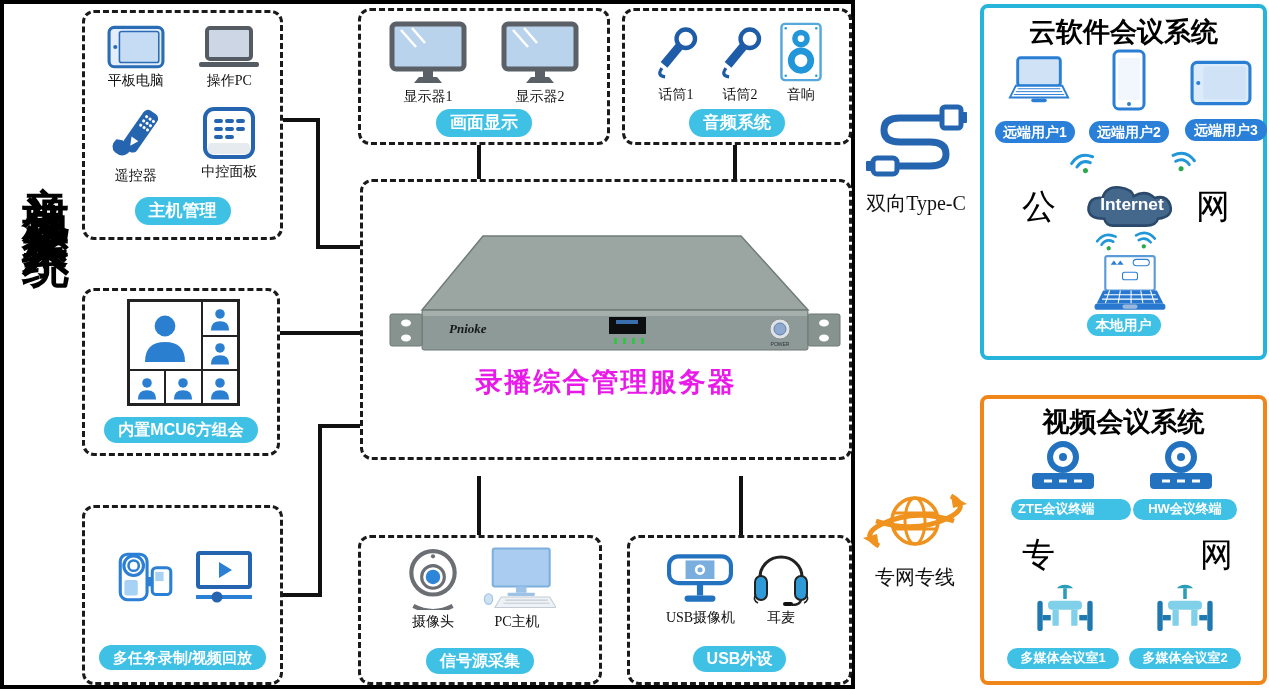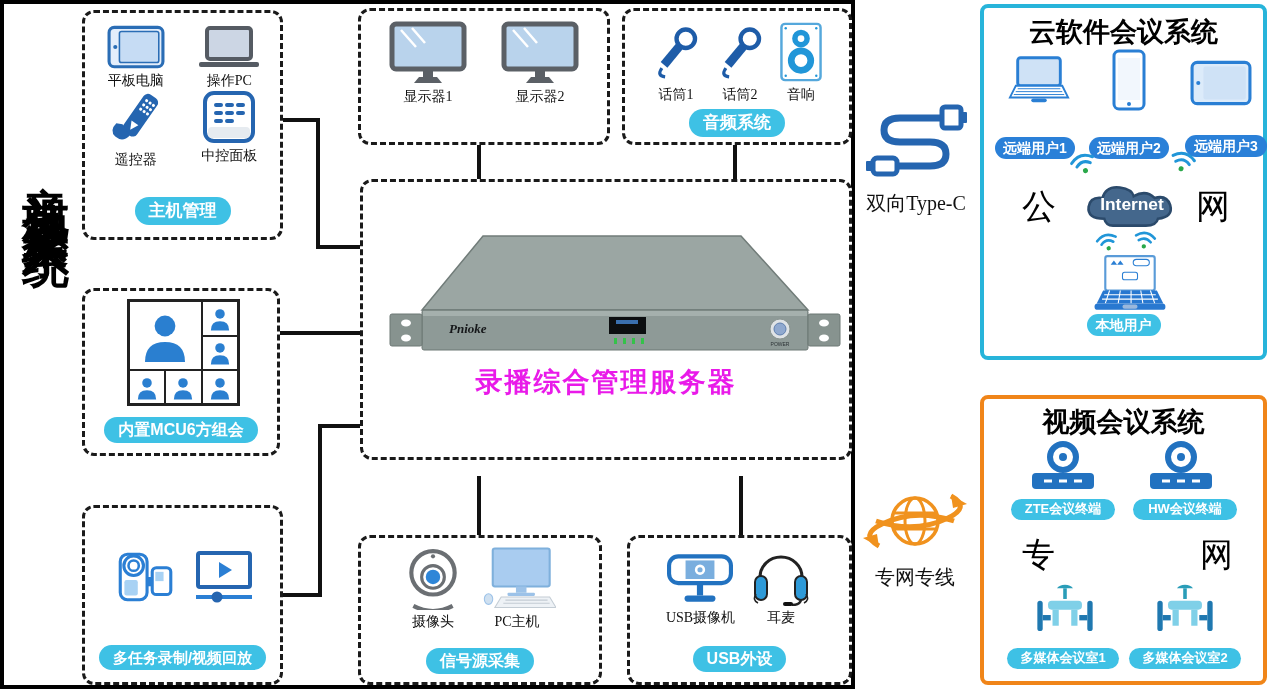--- a/index.html
+++ b/index.html
@@ -12,21 +12,21 @@
           letter-spacing:9px;line-height:1;}
   .dashed{position:absolute;border:3px dashed #1a1a1a;border-radius:12px;box-sizing:border-box;background:#fff;}
   .solidbox{position:absolute;border-radius:8px;box-sizing:border-box;background:#fff;}
   .line{position:absolute;background:#111;}
   .stack{display:flex;flex-direction:column;align-items:center;gap:3px;}
   .ilabel{font-family:"Liberation Serif",serif;font-size:14px;color:#111;white-space:nowrap;}
   .badge{display:inline-block;background:#3ec1e5;color:#fff;font-weight:bold;border-radius:999px;
          padding:4px 14px;font-size:17px;line-height:1.15;white-space:nowrap;}
   .badge.sm{font-size:14px;padding:3px 9px;}
   .badge.xs{font-size:13px;padding:3px 7px;}
-  .badge.blue{background:#2a80d8;font-size:14px;padding:3px 7px;margin-top:16px;}
+  .badge.blue{background:#2a80d8;font-size:14px;padding:3px 7px;}
   .badge-wrap{position:absolute;left:0;right:0;text-align:center;}
   .boxtitle{position:absolute;left:0;right:0;text-align:center;font-size:27px;font-weight:bold;color:#000;}
   .bigchar{position:absolute;font-size:34px;color:#000;font-family:"Liberation Serif",serif;}
   .server-label{position:absolute;left:0;right:0;text-align:center;font-size:27px;font-weight:bold;
                 color:#e91ae9;letter-spacing:2px;}
   .linklabel{font-size:20px;color:#111;font-family:"Liberation Serif",serif;white-space:nowrap;text-align:center;}
   .mcu{position:absolute;left:42px;top:8px;width:113px;height:107px;border:3px solid #222;
        box-sizing:border-box;display:flex;flex-direction:column;background:#fff;}
   .mcu-top{display:flex;flex:2.1;}
   .mcu-big{flex:1.85;border-right:2px solid #222;display:flex;align-items:center;justify-content:center;padding:4px;}
@@ -51,21 +51,21 @@
   <div class="line" style="left:280px;top:331px;width:80px;height:4px"></div>
   <div class="line" style="left:281px;top:593px;width:41px;height:4px"></div>
   <div class="line" style="left:318px;top:424px;width:4px;height:173px"></div>
   <div class="line" style="left:318px;top:424px;width:42px;height:4px"></div>
   <div class="line" style="left:477px;top:145px;width:4px;height:52px"></div>
   <div class="line" style="left:733px;top:145px;width:4px;height:52px"></div>
   <div class="line" style="left:477px;top:476px;width:4px;height:60px"></div>
   <div class="line" style="left:739px;top:476px;width:4px;height:60px"></div>
 
   <div class="dashed" style="left:82px;top:10px;width:201px;height:230px">
-    <div style="display:grid;grid-template-columns:1fr 1fr;padding:12px 4px 0;row-gap:0">
+    <div style="display:grid;grid-template-columns:1fr 1fr;padding:12px 4px 0;row-gap:16px">
       <div class="stack">
         <svg width="58" height="44" viewBox="0 0 56 42">
             <rect x="2" y="2" width="52" height="38" rx="5" fill="#e4eefb" stroke="#2a6db5" stroke-width="3"></rect>
             <rect x="12" y="6" width="38" height="30" rx="2" fill="#c6dcf4" stroke="#2a6db5" stroke-width="1.5"></rect>
             <circle cx="8" cy="21" r="2" fill="#2a6db5"></circle>
           </svg>
         <span class="ilabel">平板电脑</span>
       </div>
       <div class="stack">
         <svg width="60" height="44" viewBox="0 0 60 42">
@@ -194,20 +194,21 @@
       <div class="stack">
         <svg width="82" height="64" viewBox="0 0 78 64">
             <rect x="3" y="3" width="72" height="45" rx="4" fill="#b9d3ec" stroke="#5b6066" stroke-width="5"></rect>
             <path d="M12 9 l15 17 M23 7 l13 15" stroke="#fff" stroke-width="2.5"></path>
             <rect x="34" y="48" width="10" height="8" fill="#5b6066"></rect>
             <path d="M25 62 h28 l-5 -6 h-18 z" fill="#5b6066"></path>
           </svg>
         <span class="ilabel">显示器2</span>
       </div>
     </div>
+    <div class="badge-wrap" style="bottom:5px"><span class="badge">画面显示</span></div>
   </div>
 
   <div class="dashed" style="left:622px;top:8px;width:230px;height:137px">
     <div style="display:flex;justify-content:center;align-items:flex-end;gap:14px;margin-top:10px">
       <div class="stack">
         <svg width="50" height="58" viewBox="0 0 46 52">
             <circle cx="32" cy="12" r="8.5" fill="#fff" stroke="#1e5ca8" stroke-width="4"></circle>
             <path d="M26 19 L12 36" stroke="#1e5ca8" stroke-width="8"></path>
             <path d="M10 39 q-5 7 3 8" fill="none" stroke="#1e5ca8" stroke-width="3"></path>
           </svg>
@@ -430,21 +431,21 @@
         </g>
       </svg>
     <svg style="position:absolute;left:162px;top:40px" width="70" height="54" viewBox="0 0 70 50">
         <circle cx="35" cy="16" r="13" fill="none" stroke="#2272c0" stroke-width="6"></circle>
         <circle cx="35" cy="16" r="4" fill="#2272c0"></circle>
         <rect x="4" y="32" width="62" height="16" rx="4" fill="#2272c0"></rect>
         <g stroke="#fff" stroke-width="3">
           <path d="M16 40 h8 M31 40 h8 M46 40 h8"></path>
         </g>
       </svg>
-    <span class="badge xs" style="position:absolute;left:27px;top:100px;width:104px;text-align:center;box-sizing:border-box">ZTE会议终端</span>
+    <span class="badge xs" style="position:absolute;left:27px;top:100px;width:120px;box-sizing:border-box">ZTE会议终端</span>
     <span class="badge xs" style="position:absolute;left:149px;top:100px;width:104px;text-align:center;box-sizing:border-box">HW会议终端</span>
     <span class="bigchar" style="left:38px;top:134px;font-size:33px">专</span>
     <span class="bigchar" style="left:216px;top:134px;font-size:33px">网</span>
     <svg style="position:absolute;left:48px;top:176px" width="66" height="64" viewBox="0 0 74 66">
         <path d="M28 12 a10 7 0 0 1 18 0 z" fill="#2a9db8"></path>
         <rect x="35" y="12" width="4" height="12" fill="#2a9db8"></rect>
         <rect x="18" y="26" width="38" height="10" rx="4" fill="#7fd0e8"></rect>
         <rect x="23" y="36" width="7" height="18" fill="#7fd0e8"></rect>
         <rect x="44" y="36" width="7" height="18" fill="#7fd0e8"></rect>
         <rect x="6" y="26" width="6" height="34" rx="3" fill="#1f78b0"></rect>

